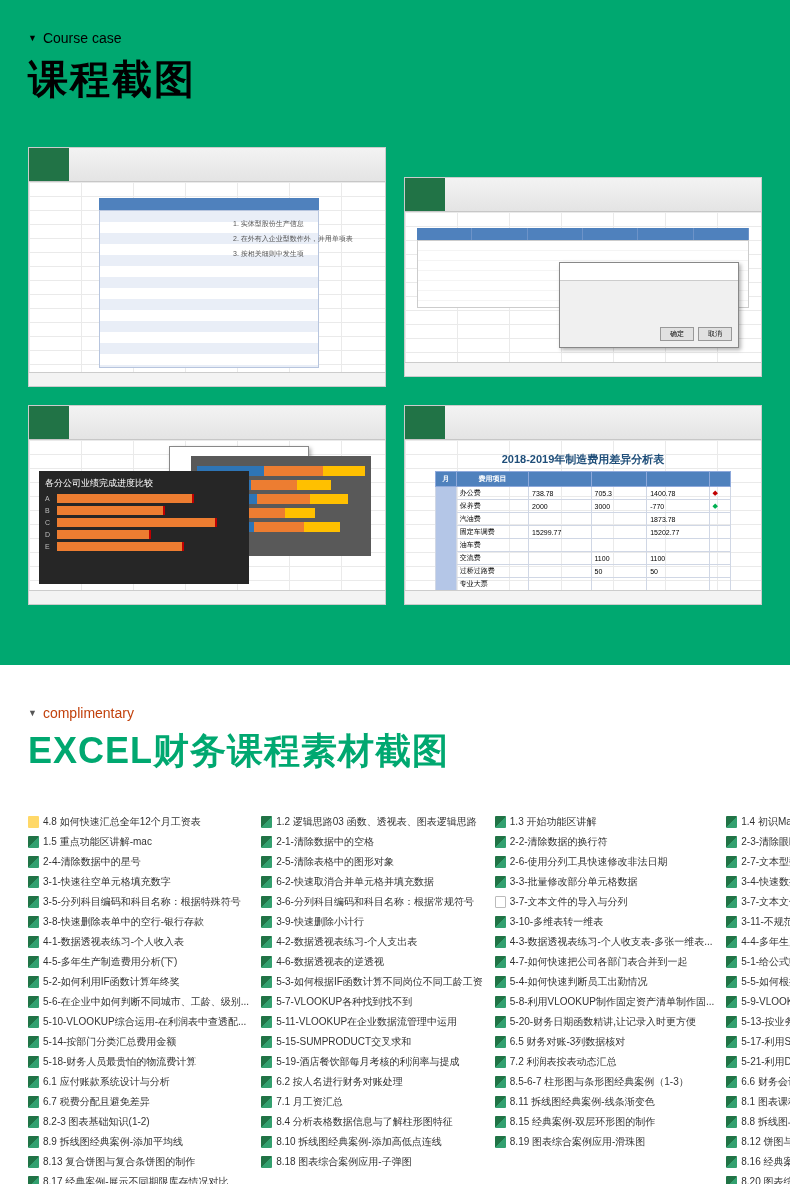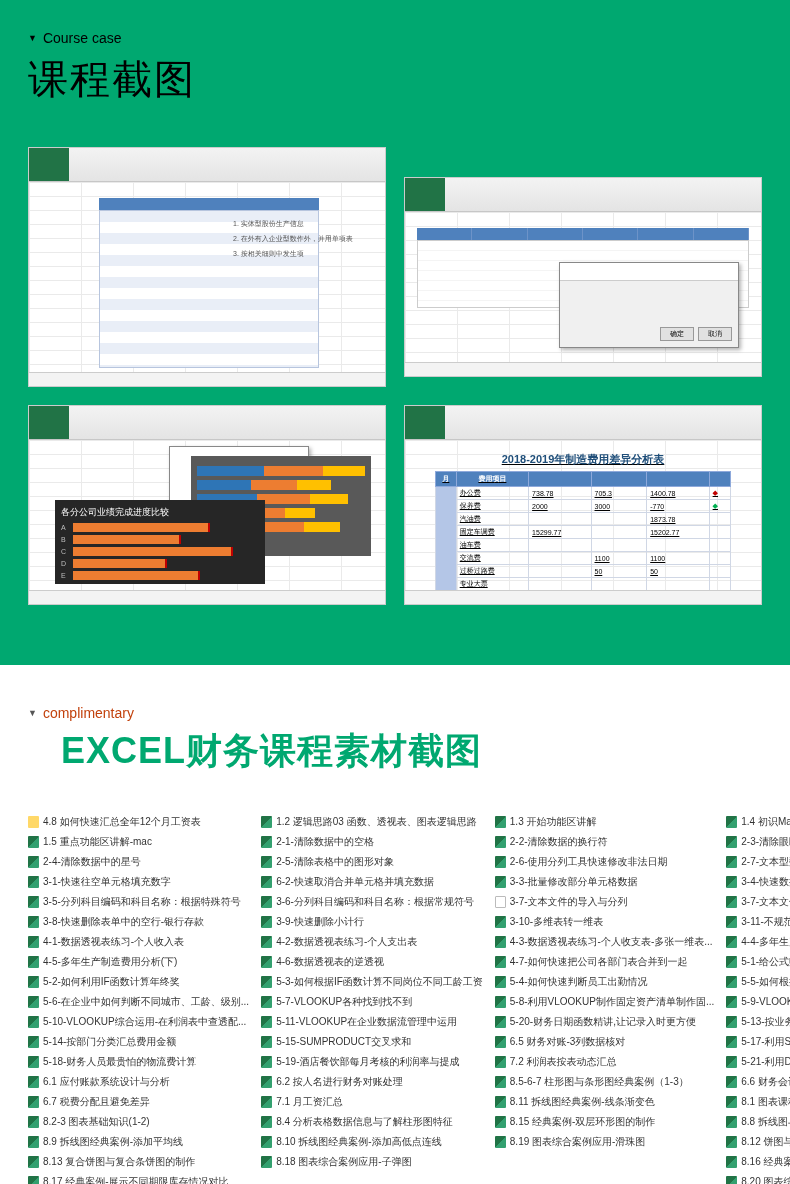--- a/index.html
+++ b/index.html
@@ -1,21 +1,21 @@
 <!DOCTYPE html>
 <html><head>
 <meta charset="utf-8">
 <style>
 * { margin: 0; padding: 0; box-sizing: border-box; }
 body { width: 790px; font-family: "Microsoft YaHei", Arial, sans-serif; background: #fff; }
 
 .hero { background: #00a870; padding: 30px 28px 40px; color: #000000; }
 .hero-sub { font-size: 14px; display: flex; align-items: center; gap: 6px; }
 .hero-sub::before { content: "▼"; font-size: 9px; }
-.hero-title { font-size: 40px; font-weight: 400; margin-top: 6px; letter-spacing: 2px; }
+.hero-title { font-size: 40px; font-weight: 700; margin-top: 6px; letter-spacing: 2px; }
 
 .shots { background: #00a870; padding: 0 28px 60px; display: grid; grid-template-columns: 1fr 1fr; gap: 18px; }
 .shot { background: #fff; border: 1px solid #ccc; position: relative; overflow: hidden; }
 .shot.tall { height: 240px; }
 .shot.short { height: 200px; }
 .ribbon { height: 34px; background: linear-gradient(#f3f3f3,#e4e4e4); border-bottom: 1px solid #c7c7c7; position: relative; }
 .ribbon::before { content:""; position:absolute; left:0; top:0; width:40px; height:100%; background:#217346; }
 .grid { position:absolute; inset:34px 0 14px 0; background:
   repeating-linear-gradient(#eaeaea 0 1px, transparent 1px 14px),
   repeating-linear-gradient(90deg,#eaeaea 0 1px, transparent 1px 52px);
@@ -35,41 +35,41 @@
 .tbl2 .hdr span { flex:1; border-right:1px solid #6d93c8; }
 .tbl2 .rows { height:68px; background:repeating-linear-gradient(#fff 0 9px,#f4f4f4 9px 10px); border:1px solid #ccc; font-size:6px; color:#444; padding:2px; }
 .dialog2 { position:absolute; bottom:28px; right:22px; width:180px; height:86px; background:#f0f0f0; border:1px solid #888; box-shadow:2px 2px 4px rgba(0,0,0,.3); }
 .dialog2 .ttl { height:18px; background:#fff; border-bottom:1px solid #ccc; }
 .dialog2 .btns { position:absolute; bottom:6px; right:6px; display:flex; gap:4px; }
 .dialog2 .btns span { width:34px; height:14px; background:#e1e1e1; border:1px solid #999; font-size:7px; text-align:center; line-height:12px; }
 
 
 .chart3a { position:absolute; top:50px; right:14px; width:180px; height:100px; background:#595959; padding:6px; }
 .chart3a .bar { height:10px; margin:4px 0; background:linear-gradient(90deg,#2e75b6 40%,#ed7d31 40% 75%,#ffc000 75%); }
-.chart3b { position:absolute; bottom:20px; left:26px; width:210px; height:84px; background:#262626; padding:6px 10px 6px 6px; }
+.chart3b { position:absolute; bottom:20px; left:10px; width:210px; height:113px; background:#262626; padding:6px 10px 6px 6px; }
 .chart3b .ttl { color:#fff; font-size:9px; margin-bottom:4px; }
 .chart3b .row { display:flex; align-items:center; margin:3px 0; }
 .chart3b .row .lbl { color:#bfbfbf; font-size:7px; width:12px; }
 .chart3b .row .b { height:9px; background:#ed7d31; }
 .chart3b .row .p { height:9px; width:2px; background:#c00000; margin-left:-1px; }
 .dialog3 { position:absolute; top:40px; left:140px; width:140px; height:90px; background:#fff; border:1px solid #888; box-shadow:2px 2px 4px rgba(0,0,0,.3); }
 
 
-.rpt4 { position:absolute; top:46px; left:30px; right:30px; bottom:20px;text-decoration:underline; }
+.rpt4 { position:absolute; top:46px; left:30px; right:30px; bottom:20px; }
 .rpt4 .ttl { color:#1f4e79; font-size:11px; font-weight:700; text-align:center; margin-bottom:4px; }
 .rpt4 .tbl { width:100%; border-collapse:collapse; font-size:7px; }
 .rpt4 .tbl th { background:#4f81bd; color:#fff; padding:2px; border:1px solid #8ea9db; }
 .rpt4 .tbl td { padding:1px 3px; border:1px solid #d0d7e5; height:11px; }
 .rpt4 .side { background:#b4c6e7; }
 
 
 .sec2 { padding: 40px 28px 20px; }
 .sec2-sub { font-size: 14px; color:#c2410c; display:flex; align-items:center; gap:6px; }
 .sec2-sub::before { content:"▼"; font-size:9px; color:#555; }
-.sec2-title { font-size: 36px; font-weight:700; color:#00a870; margin-top:6px; letter-spacing:1px;margin-left:33px; }
+.sec2-title { font-size: 36px; font-weight:700; color:#00a870; margin-top:6px; letter-spacing:1px; }
 
 .filelist { display:grid; grid-template-columns:repeat(4,1fr); gap:0 12px; padding: 16px 28px 30px; font-size:10px; color:#333; line-height:2.0; }
 .filelist .item { display:flex; align-items:center; gap:4px; white-space:nowrap; overflow:hidden; }
 .filelist .ico { width:11px; height:12px; flex-shrink:0; display:inline-block; }
 .ico.xls { background:linear-gradient(135deg,#217346 50%,#33a06f 50%); border-radius:1px; }
 .ico.fld { background:#ffd868; border-radius:1px; }
 .ico.txt { background:#fff; border:1px solid #bbb; border-radius:1px; }
 </style>
 </head>
 <body>

